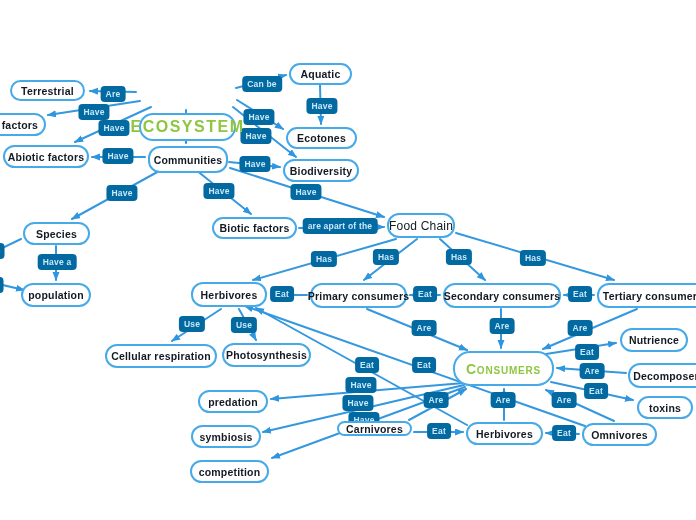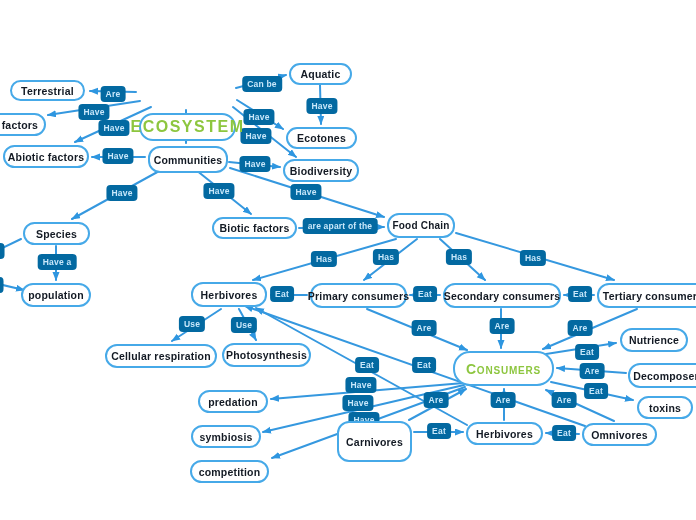--- a/index.html
+++ b/index.html
@@ -45,21 +45,21 @@
     border-radius:14px;
     margin-top:32px;
   }
   .node.hub{
     font-size:14px;
     color:#8dc63f;
     font-variant:small-caps;
     letter-spacing:.8px;
     border-radius:17px;
   }
-  .node.plain{font-weight:bold;font-size:10px;}
+  .node.plain{font-weight:normal;font-size:12px;}
 </style>
 </head>
 <body>
 
 <div id="canvas">
   <svg id="edges" xmlns="http://www.w3.org/2000/svg">
     <defs>
       <marker id="ah" markerUnits="userSpaceOnUse" markerWidth="10" markerHeight="8" refX="8" refY="3.5" orient="auto">
         <path d="M0,0 L9,3.5 L0,7 Z" fill="#2e96e0"></path>
       </marker>
@@ -167,16 +167,16 @@
     <div class="node" style="left: 597px; top: 283px; width: 112px; height: 25px;">Tertiary consumers</div>
     <div class="node" style="left: 105px; top: 344px; width: 112px; height: 24px;">Cellular respiration</div>
     <div class="node" style="left: 222px; top: 343px; width: 89px; height: 24px;">Photosynthesis</div>
     <div class="node hub" style="left: 453px; top: 351px; width: 101px; height: 35px;">Consumers</div>
     <div class="node" style="left: 620px; top: 328px; width: 68px; height: 24px;">Nutrience</div>
     <div class="node" style="left: 628px; top: 363px; width: 82px; height: 25px;">Decomposers</div>
     <div class="node" style="left: 637px; top: 396px; width: 56px; height: 23px;">toxins</div>
     <div class="node" style="left: 198px; top: 390px; width: 70px; height: 23px;">predation</div>
     <div class="node" style="left: 191px; top: 425px; width: 70px; height: 23px;">symbiosis</div>
     <div class="node" style="left: 190px; top: 460px; width: 79px; height: 23px;">competition</div>
-    <div class="node" style="left: 337px; top: 421px; width: 75px; height: 41px;">Carnivores</div>
+    <div class="node" style="left: 337px; top: 421px; width: 75px; height: 15px;">Carnivores</div>
     <div class="node" style="left: 466px; top: 422px; width: 77px; height: 23px;">Herbivores</div>
     <div class="node" style="left: 582px; top: 423px; width: 75px; height: 23px;">Omnivores</div>
   </div>
 
 </body></html>

